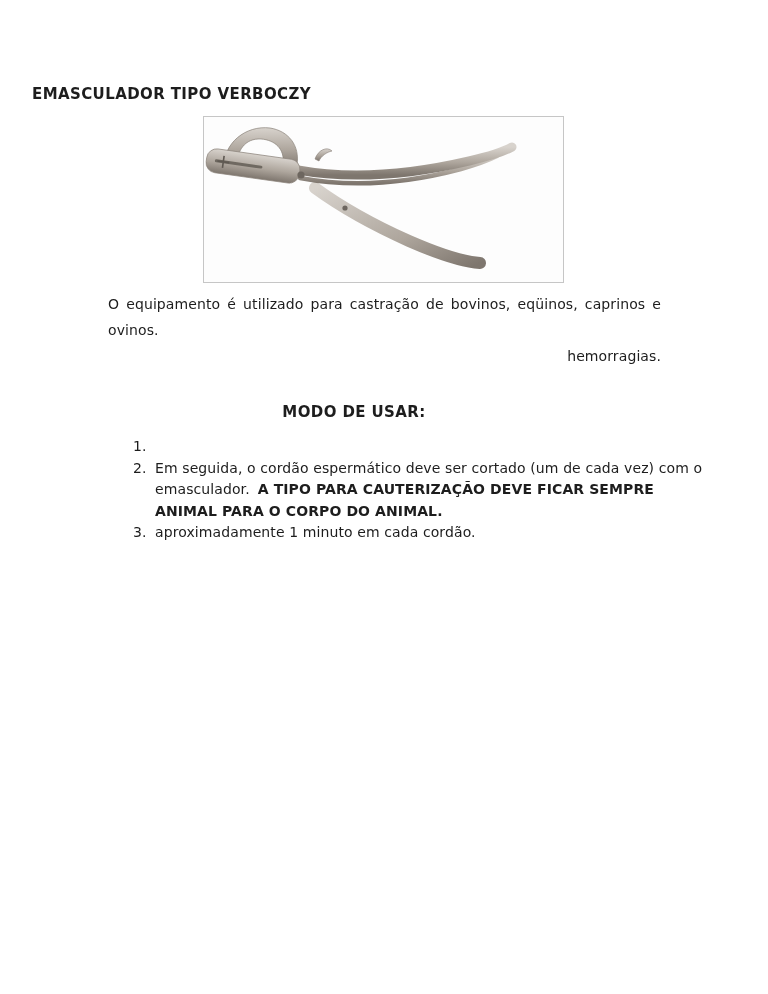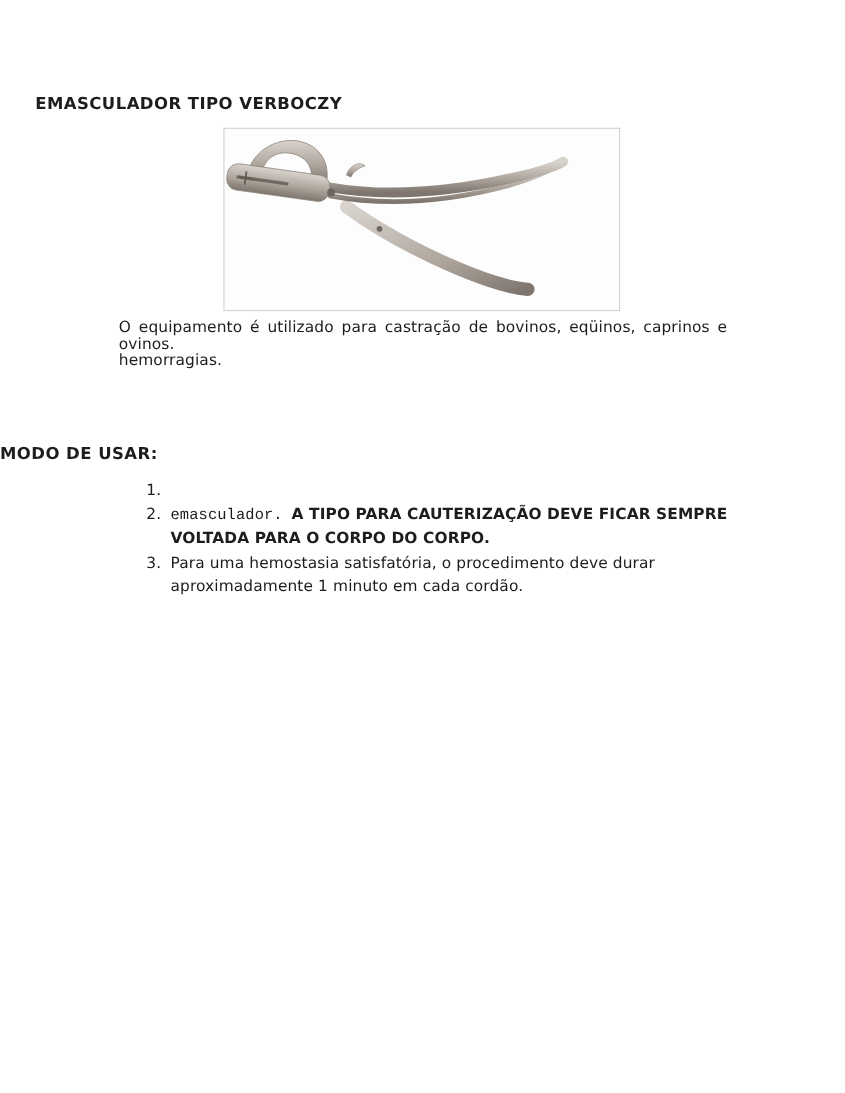--- a/index.html
+++ b/index.html
@@ -15,38 +15,38 @@
     position: absolute; top: 85px; left: 0; width: 768px;
     text-align: left;
     font-size: 15px; font-weight: bold; letter-spacing: 0.4px; margin-left: 32px;
   }
   .image-box {
     position: absolute; top: 116px; left: 203px;
     width: 361px; height: 167px;
   }
   .intro {
     position: absolute; top: 291px; left: 108px; width: 553px;
-    font-size: 14px; line-height: 15px; letter-spacing: 0.1px;
+    font-size: 14px; line-height: 26px; letter-spacing: 0.1px;
   }
-  .pline { text-align: left; }
+  .pline { text-align: right; }
   .pline.just { text-align: justify; text-align-last: justify; }
   .section-heading {
     position: absolute; top: 403px; left: 0; width: 708px;
-    text-align: left;
+    text-align: center;
     font-size: 15px; font-weight: bold; letter-spacing: 0.4px;
   }
   .instruction-list {
     position: absolute; top: 436px; left: 133px; width: 530px;
     font-size: 14px; line-height: 21.5px; letter-spacing: 0.1px;
   }
   .item { display: flex; }
   .num { width: 22px; flex: none; }
   .lines { flex: 1; }
   .iline { white-space: nowrap; }
-  .after-gap { margin-right: 8px; font-family: Liberation Mono, monospace; }
+  .after-gap { margin-right: 8px; }
 </style>
 </head>
 <body>
 
 <div class="doc-title">EMASCULADOR TIPO VERBOCZY</div>
 
 <div class="image-box">
   <svg width="361" height="167" viewBox="0 0 361 167">
     <defs>
       <linearGradient id="metal" x1="0" y1="0" x2="0" y2="1">
@@ -94,26 +94,26 @@
 
   <div class="item">
     <div class="num">1.</div>
     <div class="lines">
     </div>
   </div>
 
   <div class="item">
     <div class="num">2.</div>
     <div class="lines">
+      <div class="iline"><span>Em seguida, o cordão espermático deve ser cortado (um de cada vez) com o</span><b></b></div>
       <div class="iline"><span class="after-gap">emasculador.</span><b>A TIPO PARA CAUTERIZAÇÃO DEVE FICAR SEMPRE</b></div>
-      <div class="iline"><span></span><b>VOLTADA PARA O CORPO DO CORPO.</b></div>
+      <div class="iline"><span></span><b>ANIMAL PARA O CORPO DO ANIMAL.</b></div>
     </div>
   </div>
 
   <div class="item">
     <div class="num">3.</div>
     <div class="lines">
-      <div class="iline"><span>Para uma hemostasia satisfatória, o procedimento deve durar</span><b></b></div>
       <div class="iline"><span>aproximadamente 1 minuto em cada cordão.</span><b></b></div>
     </div>
   </div>
 
 </div>
 
 </body></html>

